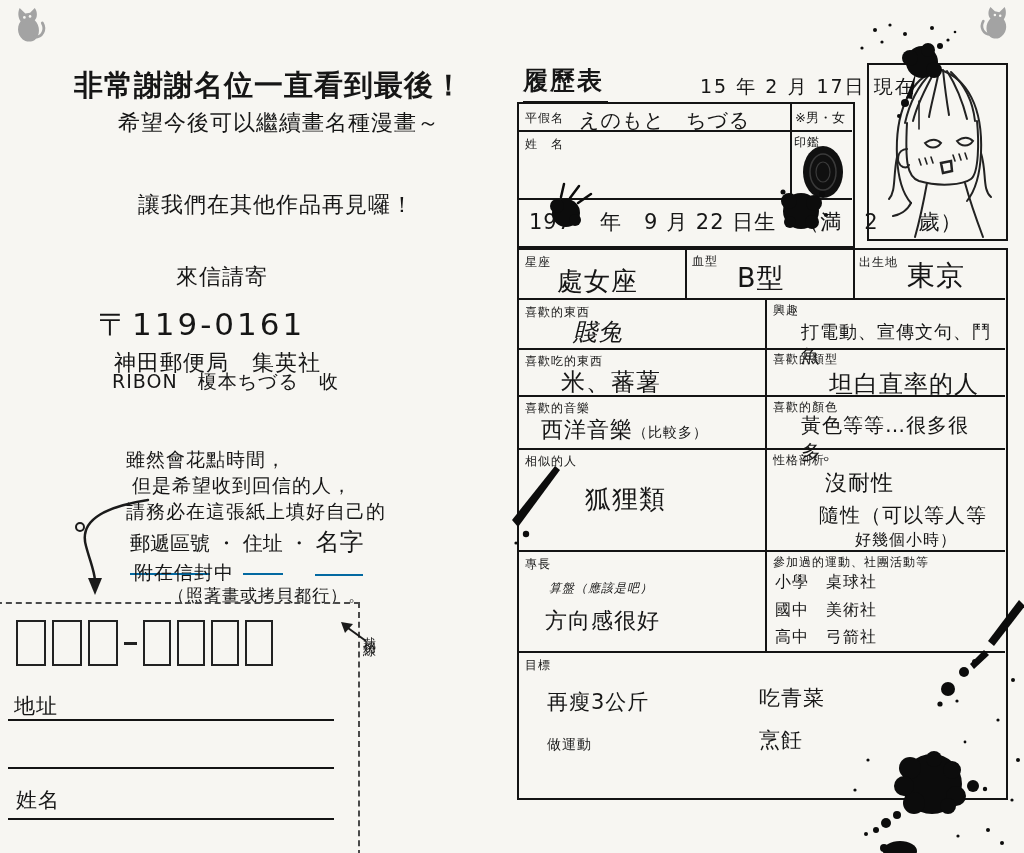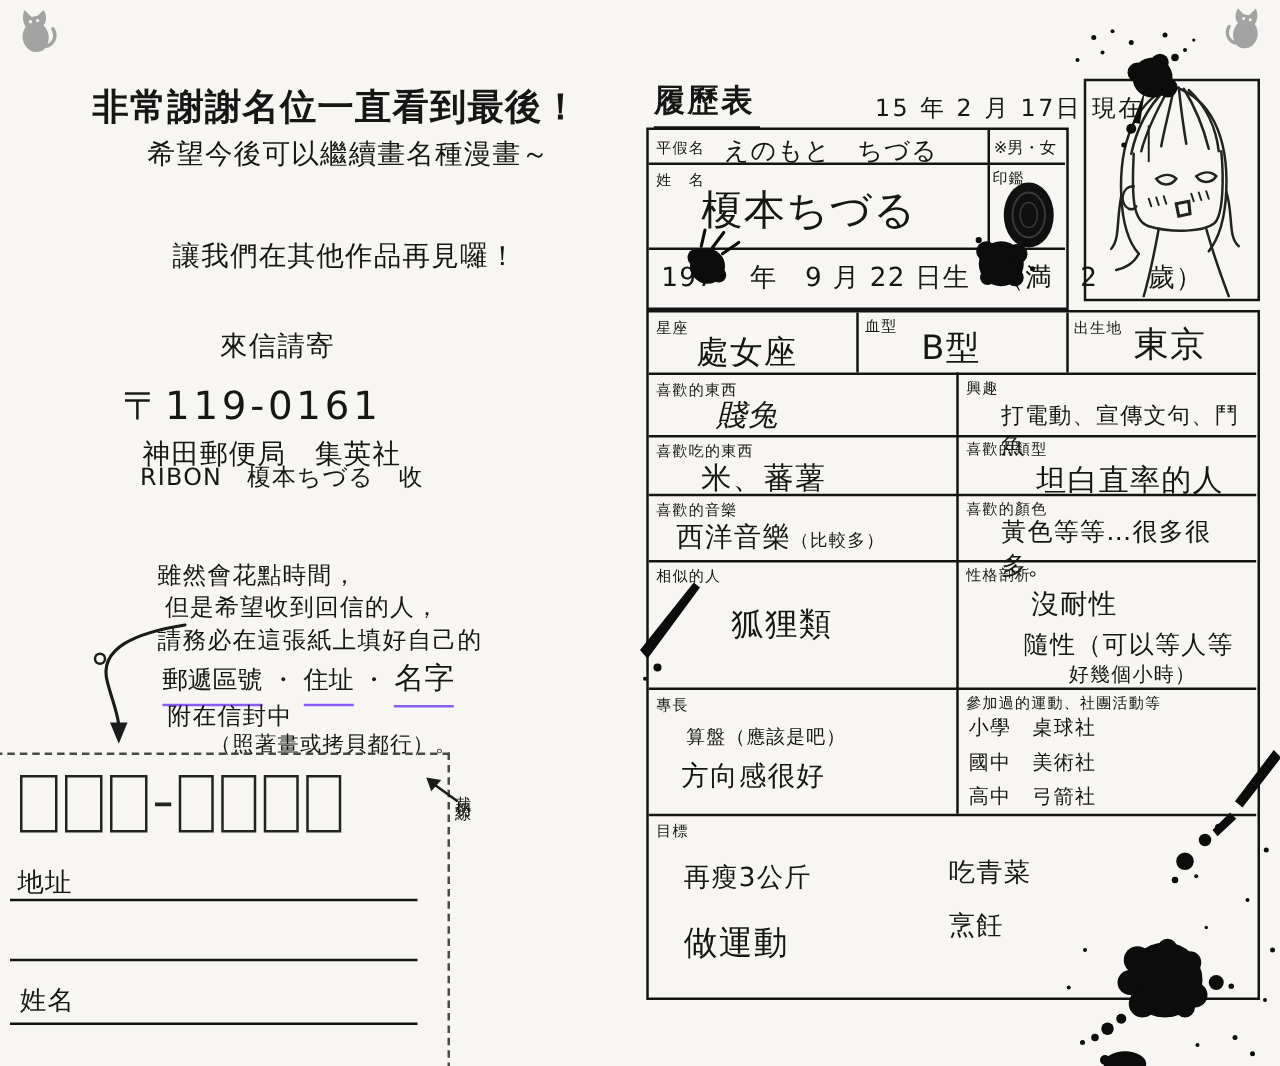--- a/index.html
+++ b/index.html
@@ -1,21 +1,21 @@
 <!DOCTYPE html>
 <html><head>
 <meta charset="utf-8">
 <style>
   html,body{margin:0;padding:0;background:#e8e8e6;}
   .page{position:relative;width:1024px;height:853px;background:#f7f6f2;overflow:hidden;
         font-family:"DejaVu Sans",sans-serif;color:#161616;}
   .abs{position:absolute;}
   .hw{letter-spacing:1px;}
   .lbl{font-size:12px;letter-spacing:1px;}
-  .u2{border-bottom:2px solid #8b5cf6;padding-bottom:8px;}
+  .u2{border-bottom:2px solid #0369a1;padding-bottom:18px;}
   .box{border:2.5px solid #141414;box-sizing:border-box;background:transparent;}
   .hline{position:absolute;background:#141414;height:2px;}
   .vline{position:absolute;background:#141414;width:2px;}
   .pcbox{width:30px;height:46px;border:2.5px solid #222;box-sizing:border-box;margin-right:6px;}
   .pcbox.sm{width:28px;}
   svg{display:block;}
 </style>
 </head>
 <body>
 
@@ -116,21 +116,20 @@
   <div class="abs box" style="left:517px;top:102px;width:338px;height:146px;">
     <div class="hline" style="left:0;top:26px;width:333px;"></div>
     <div class="hline" style="left:0;top:94px;width:333px;"></div>
     <div class="vline" style="left:271px;top:0;height:94px;"></div>
 
     <div class="abs lbl" style="left:6px;top:6px;">平假名</div>
     <div class="abs hw" style="left:60px;top:3px;font-size:20px;">えのもと　ちづる</div>
     <div class="abs" style="left:276px;top:5px;font-size:13px;">※男・女</div>
 
     <div class="abs lbl" style="left:6px;top:32px;">姓　名</div>
-    <div class="abs hw" style="left:42px;top:42px;font-size:33px;">榎本ちづる</div>
     <div class="abs lbl" style="left:275px;top:30px;">印鑑</div>
 
     <svg class="abs" style="left:280px;top:40px;" width="48" height="56" viewBox="0 0 48 56">
       <ellipse cx="24" cy="28" rx="20" ry="26" fill="#101010"></ellipse>
       <ellipse cx="24" cy="28" rx="13" ry="18" fill="none" stroke="#3a3a3a" stroke-width="1.5"></ellipse>
       <ellipse cx="24" cy="28" rx="7" ry="10" fill="none" stroke="#3a3a3a" stroke-width="1.2"></ellipse>
     </svg>
 
     <div class="abs" style="left:10px;top:104px;font-size:21px;letter-spacing:1px;white-space:nowrap;">
       <span>197</span><span style="display:inline-block;width:28px;"></span><span>年　9 月 22 日生　（満　</span><span>2</span><span style="display:inline-block;width:40px;"></span><span>歲）</span>
@@ -173,30 +172,30 @@
     <div class="abs hw" style="left:282px;top:162px;font-size:20px;">黃色等等…很多很多。</div>
 
     <div class="abs lbl" style="left:6px;top:203px;">相似的人</div>
     <div class="abs hw" style="left:66px;top:232px;font-size:26px;">狐狸類</div>
     <div class="abs lbl" style="left:254px;top:202px;">性格剖析</div>
     <div class="abs hw" style="left:306px;top:218px;font-size:22px;">沒耐性</div>
     <div class="abs hw" style="left:300px;top:252px;font-size:20px;">隨性（可以等人等</div>
     <div class="abs hw" style="left:336px;top:280px;font-size:16px;">好幾個小時）</div>
 
     <div class="abs lbl" style="left:6px;top:306px;">專長</div>
-    <div class="abs hw" style="left:30px;top:330px;font-size:15px;">算盤（應該是吧）</div>
+    <div class="abs hw" style="left:30px;top:330px;font-size:12px;font-style:italic;">算盤（應該是吧）</div>
     <div class="abs hw" style="left:26px;top:356px;font-size:22px;">方向感很好</div>
     <div class="abs lbl" style="left:254px;top:304px;text-align:center;">參加過的運動、社團活動等</div>
     <div class="abs hw" style="left:256px;top:322px;font-size:16px;">小學　桌球社</div>
     <div class="abs hw" style="left:256px;top:350px;font-size:16px;">國中　美術社</div>
     <div class="abs hw" style="left:256px;top:377px;font-size:16px;">高中　弓箭社</div>
 
     <div class="abs lbl" style="left:6px;top:407px;">目標</div>
     <div class="abs hw" style="left:28px;top:438px;font-size:21px;">再瘦3公斤</div>
-    <div class="abs hw" style="left:28px;top:486px;font-size:27px;font-family:Liberation Serif, serif;">做運動</div>
+    <div class="abs hw" style="left:28px;top:486px;font-size:14px;font-family:Liberation Serif, serif;">做運動</div>
     <div class="abs hw" style="left:240px;top:434px;font-size:21px;">吃青菜</div>
     <div class="abs hw" style="left:240px;top:476px;font-size:21px;">烹飪</div>
   </div>
 
   <svg class="abs" style="left:0;top:0;pointer-events:none;" width="1024" height="853" viewBox="0 0 1024 853" fill="#0c0c0c">
 
     <circle cx="922" cy="62" r="16"></circle>
       <circle cx="910" cy="58" r="8"></circle>
       <circle cx="934" cy="70" r="8"></circle>
     <circle cx="928" cy="50" r="7"></circle>

